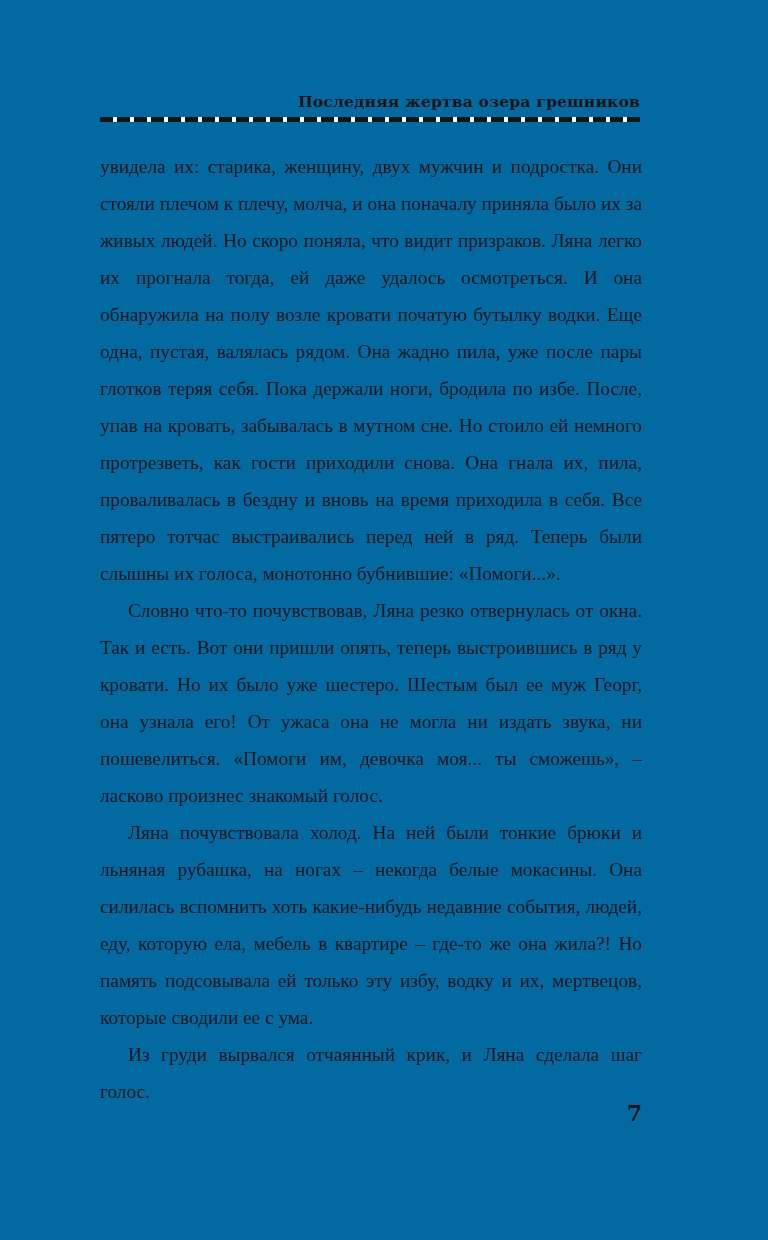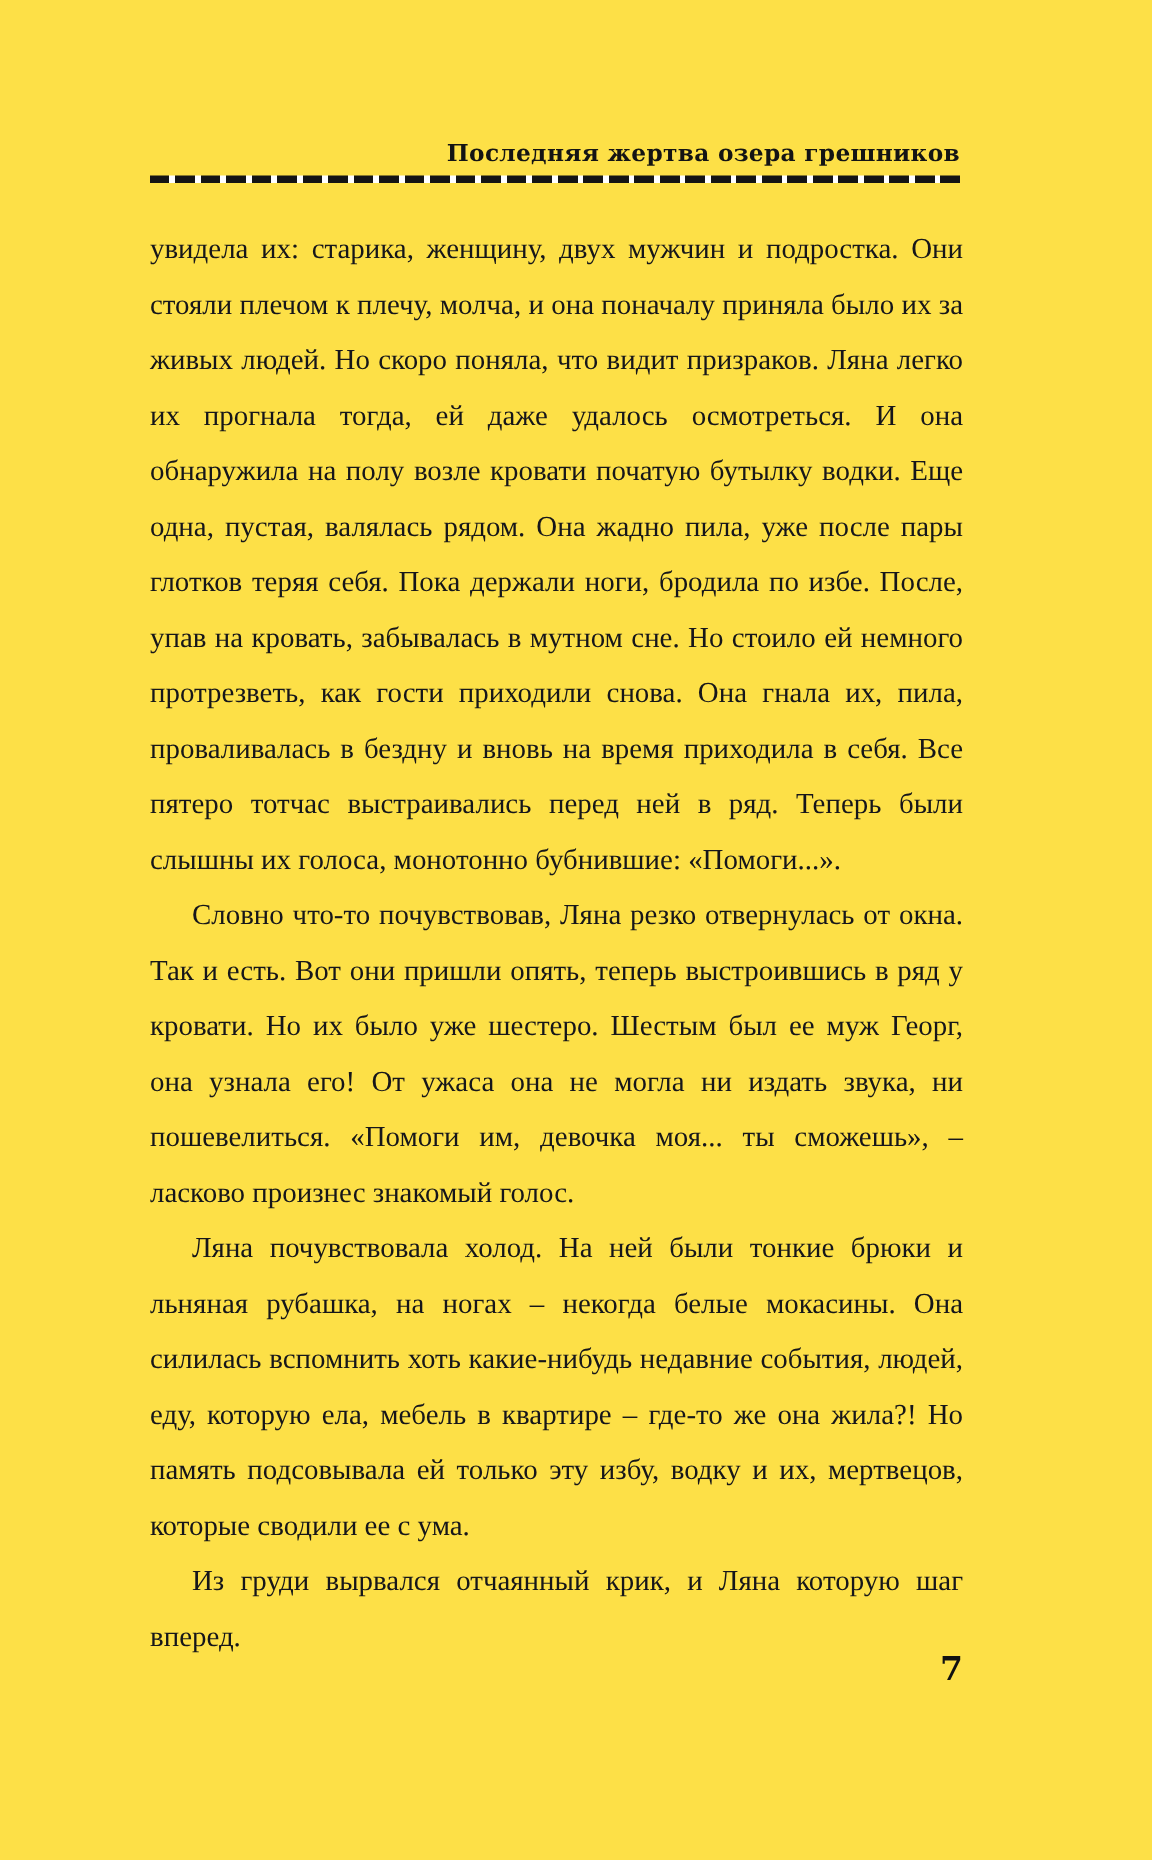--- a/index.html
+++ b/index.html
@@ -13,21 +13,21 @@
     font-family: "Liberation Serif", serif;
     color: #1a1a1a;
     position: relative;
     overflow: hidden;
   }
   .page {
     position: absolute;
     left: 0; top: 0;
     width: 768px;
     height: 1240px;
-    background: #fde047;
+    background: #0369a1;
   }
   .header {
     position: absolute;
     left: 100px;
     top: 92px;
     width: 540px;
     text-align: right;
   }
   .running-head {
     font-family: "DejaVu Serif", serif;
@@ -88,18 +88,18 @@
   <div class="header">
     <div class="running-head">Последняя жертва озера грешников</div>
   </div>
 
   <div class="rule"></div>
 
   <div class="body-text">
     <p class="noindent">увиделa их: старика, женщину, двух мужчин и подростка. Они стояли плечом к плечу, молча, и она поначалу приняла было их за живых людей. Но скоро поняла, что видит призраков. Ляна легко их прогнала тогда, ей даже удалось осмотреться. И она обнаружила на полу возле кровати початую бутылку водки. Еще одна, пустая, валялась рядом. Она жадно пила, уже после пары глотков теряя себя. Пока держали ноги, бродила по избе. После, упав на кровать, забывалась в мутном сне. Но стоило ей немного протрезветь, как гости приходили снова. Она гнала их, пила, проваливалась в бездну и вновь на время приходила в себя. Все пятеро тотчас выстраивались перед ней в ряд. Теперь были слышны их голоса, монотонно бубнившие: «Помоги...».</p>
     <p>Словно что-то почувствовав, Ляна резко отвернулась от окна. Так и есть. Вот они пришли опять, теперь выстроившись в ряд у кровати. Но их было уже шестеро. Шестым был ее муж Георг, она узнала его! От ужаса она не могла ни издать звука, ни пошевелиться. «Помоги им, девочка моя... ты сможешь», – ласково произнес знакомый голос.</p>
     <p>Ляна почувствовала холод. На ней были тонкие брюки и льняная рубашка, на ногах – некогда белые мокасины. Она силилась вспомнить хоть какие-нибудь недавние события, людей, еду, которую ела, мебель в квартире – где-то же она жила?! Но память подсовывала ей только эту избу, водку и их, мертвецов, которые сводили ее с ума.</p>
-    <p>Из груди вырвался отчаянный крик, и Ляна которую шаг вперед.</p>
+    <p>Из груди вырвался отчаянный крик, и Ляна сделала шаг голос.</p>
   </div>
 
   <div class="folio">7</div>
 
 </div>
 
 </body></html>

